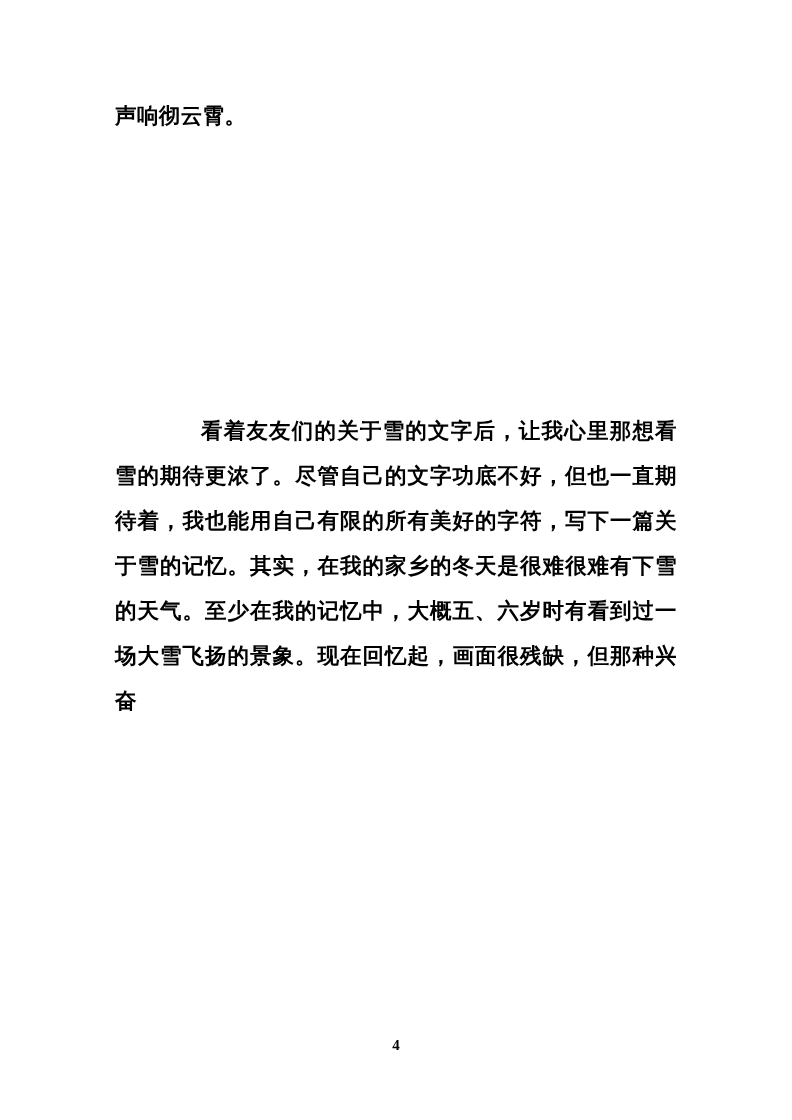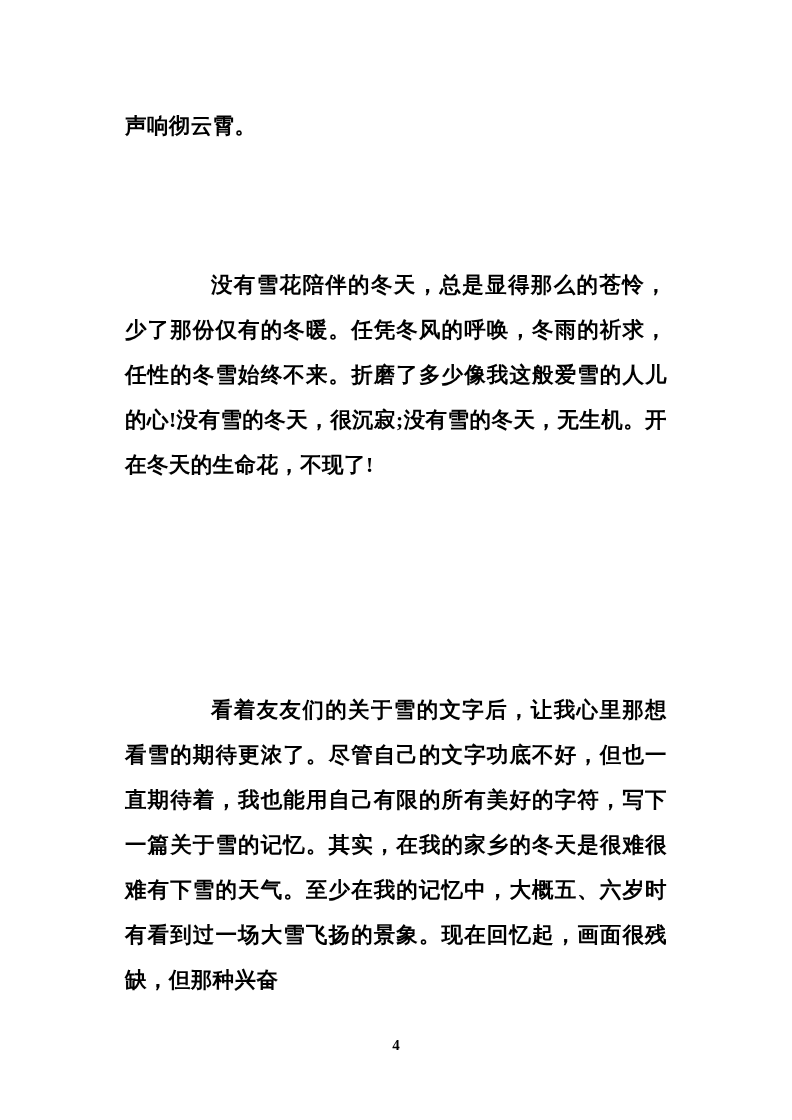--- a/index.html
+++ b/index.html
@@ -29,21 +29,21 @@
     top: 92px;
     width: 566px;
   }
   .para {
     font-size: 21.5px;
     line-height: 45px;
     font-weight: bold;
     letter-spacing: 0.4px;
     text-align: justify;
     text-justify: inter-ideograph;
-    margin: 12px;
+    margin: 2px;
     font-family: "Liberation Serif", "DejaVu Serif", serif;
   }
   .para.indent {
     text-indent: 4em;
   }
   .spacer-lg { height: 90px; }
   .spacer-md { height: 88px; }
   .spacer-sm { height: 88px; }
   .page-number {
     position: absolute;
@@ -57,19 +57,18 @@
     color: #000000;
   }
 </style>
 </head>
 <body>
 
 <div class="page">
   <div class="content">
     <p class="para">声响彻云霄。</p>
     <div class="spacer-lg"></div>
-    <p class="para indent">没有雪花陪伴的冬天，总是显得那么的苍怜，少了那份仅有的冬暖。任凭冬风的呼唤，冬雨的祈求，任性的冬雪始终不来。折磨了多少像我这般爱雪的人儿的心!没有雪的冬天，很沉寂;没有雪的冬天，无生机。开在冬天的生命花，不现了!</p>
     <div class="spacer-md"></div>
     <div class="spacer-sm"></div>
     <p class="para indent">看着友友们的关于雪的文字后，让我心里那想看雪的期待更浓了。尽管自己的文字功底不好，但也一直期待着，我也能用自己有限的所有美好的字符，写下一篇关于雪的记忆。其实，在我的家乡的冬天是很难很难有下雪的天气。至少在我的记忆中，大概五、六岁时有看到过一场大雪飞扬的景象。现在回忆起，画面很残缺，但那种兴奋</p>
   </div>
   <div class="page-number">4</div>
 </div>
 
 </body></html>

